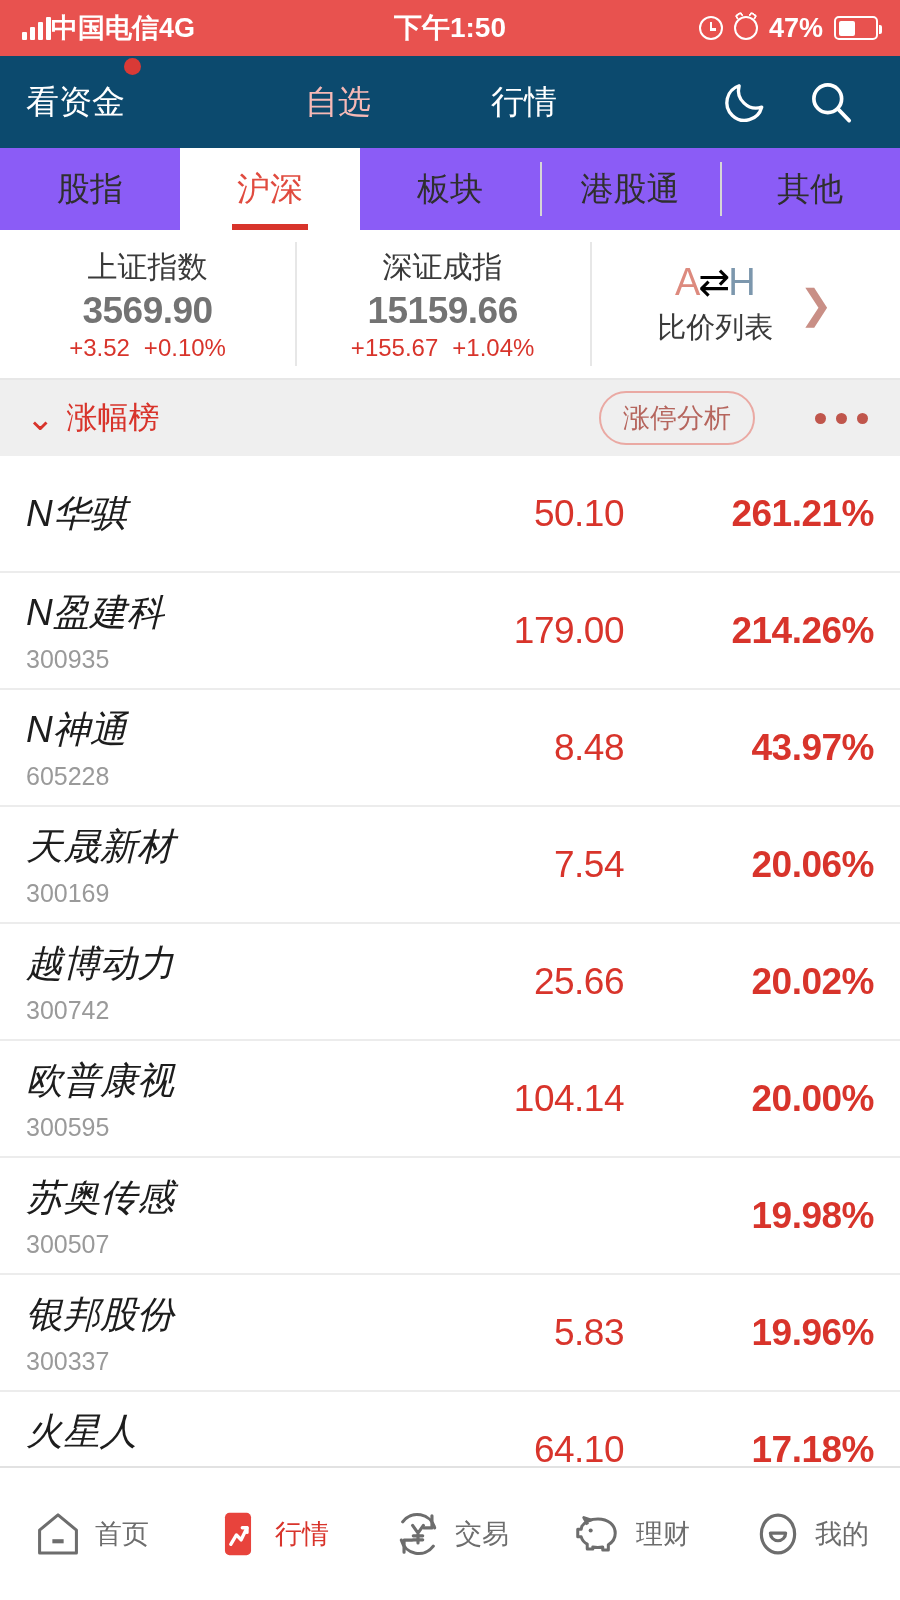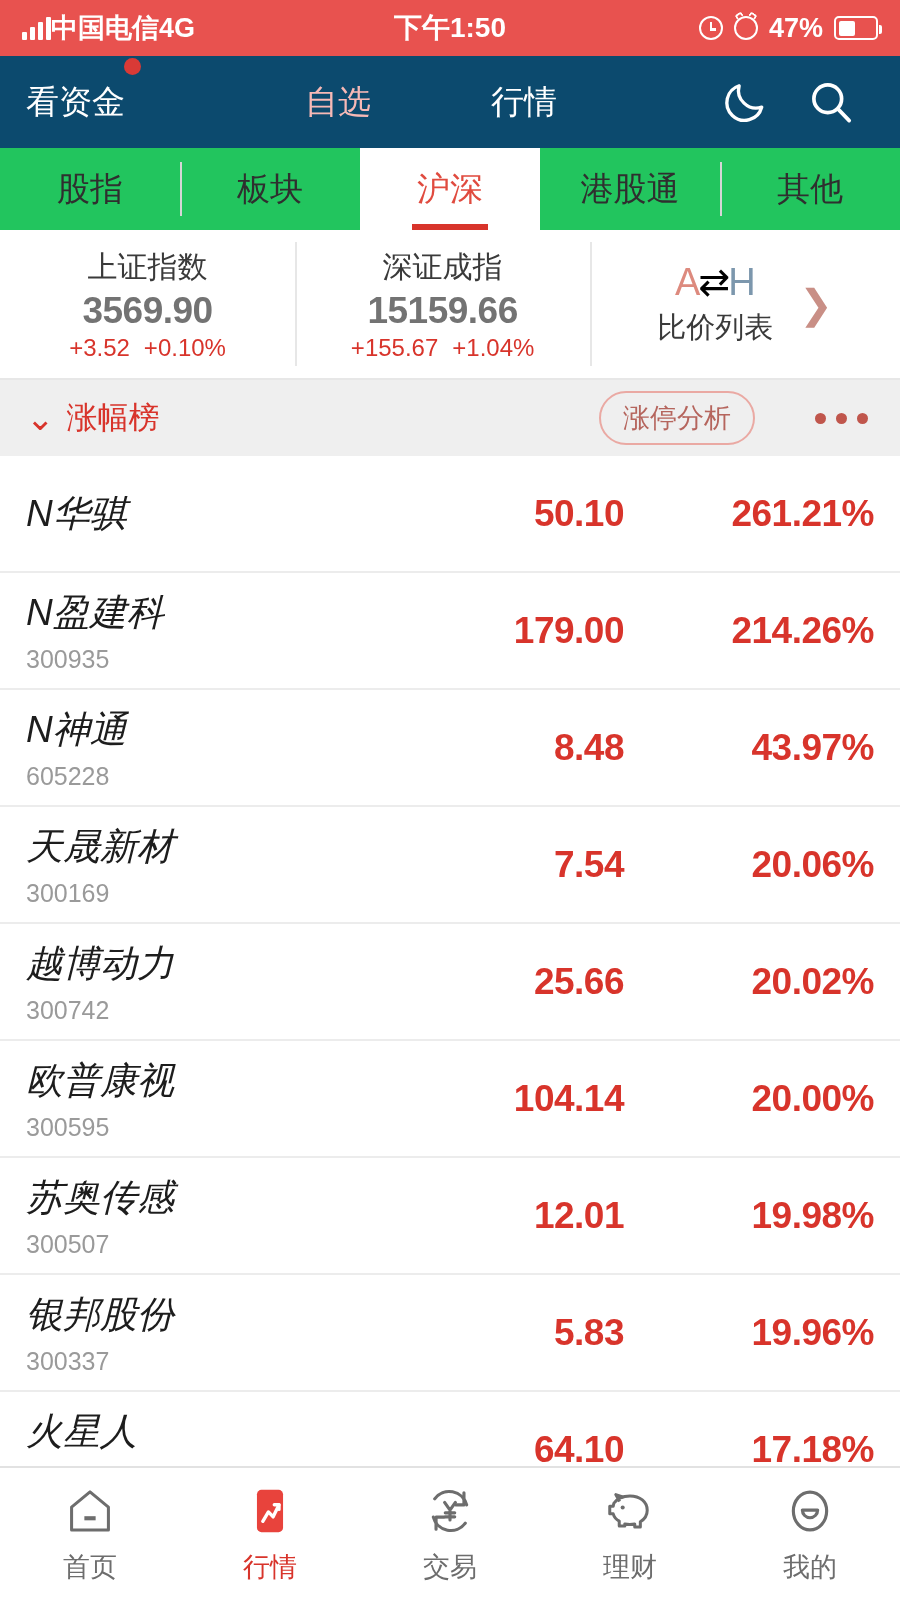--- a/index.html
+++ b/index.html
@@ -68,21 +68,21 @@
     border-radius:50%; background:#d93a36;
   }
   .ab-nav{ margin-left:auto; display:flex; align-items:center; gap:0; }
   .ab-center{
     position:absolute; left:305px; display:flex; align-items:center; gap:120px;
   }
   .icon-btn{ width:86px; display:flex; align-items:center; justify-content:center; }
 
   
   .tabs{
-    height:82px; background:#22c55e; display:flex; align-items:stretch;
+    height:82px; background:#8b5cf6; display:flex; align-items:stretch;
   }
   .tab{
     flex:1; display:flex; align-items:center; justify-content:center;
     font-size:33px; color:#2f2f2f; position:relative;
   }
   .tab + .tab::before{
     content:""; position:absolute; left:0; top:14px; bottom:14px;
     width:2px; background:#d6d6d6;
   }
   .tab.active{ background:#ffffff; color:#E04B3F; }
@@ -140,35 +140,35 @@
   
   .list{ background:#fff; }
   .row{
     height:117px; display:flex; align-items:center; padding:0 26px;
     border-bottom:2px solid #ececec; position:relative;
   }
   .row-left{ display:flex; flex-direction:column; justify-content:center; gap:7px; flex:1; }
   .row-name{ font-size:37px; color:#1d1d1d;font-style:italic; }
   .row-code{ font-size:25px; color:#9a9a9a; }
   .row-price{
-    width:250px; text-align:right; font-size:37px; font-weight:700;
+    width:250px; text-align:right; font-size:37px; font-weight:400;
     color:#D8342B; letter-spacing:-.5px;
   }
   .row-pct{
     width:250px; text-align:right; font-size:37px; font-weight:700;
     color:#D8342B; letter-spacing:-.5px;
   }
 
   
   .bottomnav{
     position:absolute; left:0; bottom:0; width:900px; height:134px;
     background:#fff; border-top:2px solid #e2e2e2; display:flex;
   }
   .nav-item{
-    flex:1; display:flex; flex-direction:column; align-items:center;
+    flex:1; display:flex; flex-direction:row; align-items:center;
     justify-content:center; gap:10px;
   }
   .nav-label{ font-size:27px; color:#6d6d6d; }
   .nav-item.active .nav-label{ color:#D8342B; }
   .nav-ico{ height:56px; display:flex; align-items:center; justify-content:center; }
 </style>
 </head>
 <body>
 
 <div class="statusbar">
@@ -215,22 +215,22 @@
       <svg width="52" height="52" viewBox="0 0 24 24">
         <circle cx="10.5" cy="10.5" r="6.4" fill="none" stroke="#ffffff" stroke-width="1.7"></circle>
         <line x1="15.4" y1="15.4" x2="20.4" y2="20.6" stroke="#ffffff" stroke-width="1.7" stroke-linecap="round"></line>
       </svg>
     </div>
   </div>
 </div>
 
 <div class="tabs">
   <div class="tab">股指</div>
+  <div class="tab active">沪深</div>
   <div class="tab">板块</div>
-  <div class="tab active">沪深</div>
   <div class="tab">港股通</div>
   <div class="tab">其他</div>
 </div>
 
 <div class="indices">
   <div class="idx">
     <div class="idx-name">上证指数</div>
     <div class="idx-value">3569.90</div>
     <div class="idx-change">
       <span>+3.52</span>
@@ -324,21 +324,20 @@
     </div>
     <div class="row-price">104.14</div>
     <div class="row-pct">20.00%</div>
   </div>
 
   <div class="row">
     <div class="row-left">
       <div class="row-name">苏奥传感</div>
       <div class="row-code">300507</div>
     </div>
-    <div class="row-price">12.01</div>
     <div class="row-pct">19.98%</div>
   </div>
 
   <div class="row">
     <div class="row-left">
       <div class="row-name">银邦股份</div>
       <div class="row-code">300337</div>
     </div>
     <div class="row-price">5.83</div>
     <div class="row-pct">19.96%</div>

